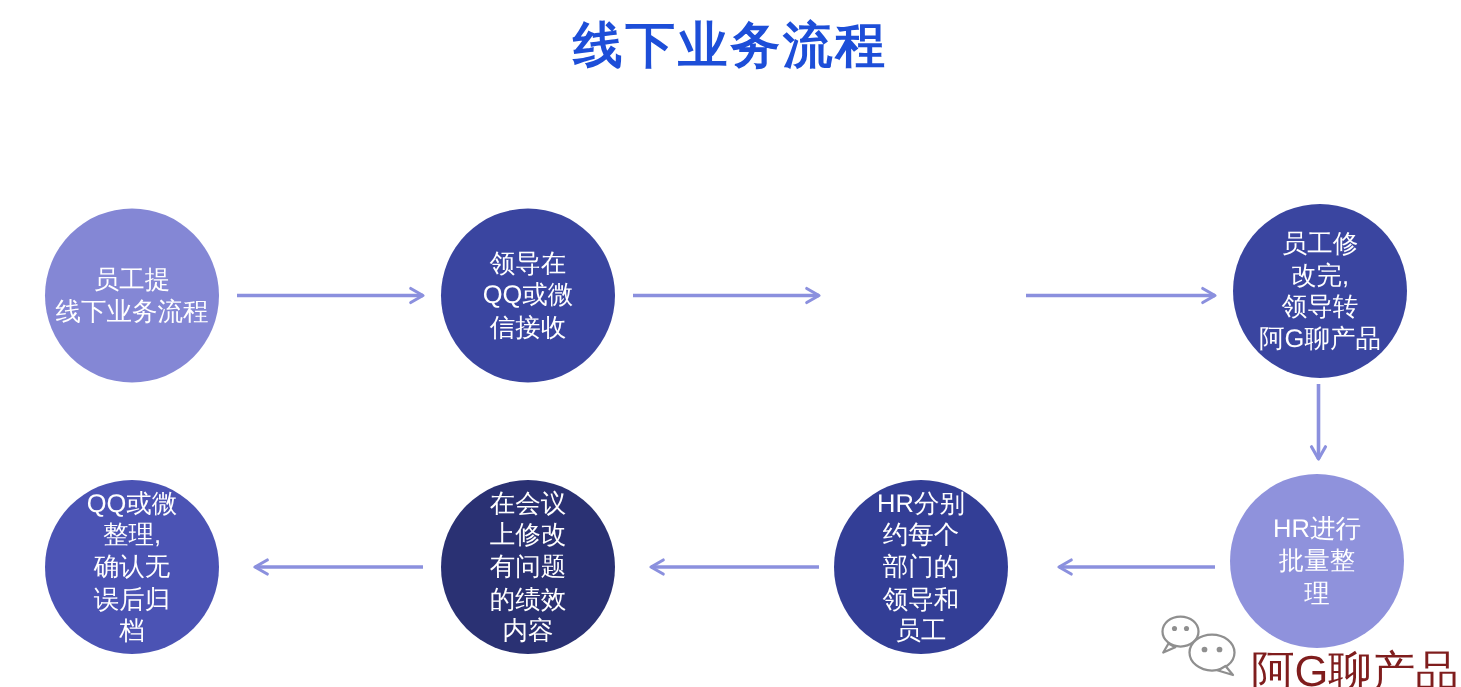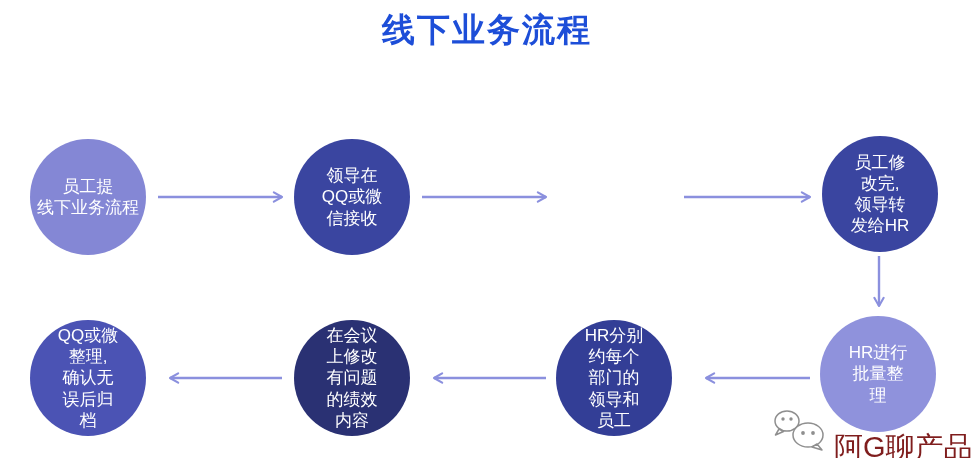--- a/index.html
+++ b/index.html
@@ -102,21 +102,21 @@
   </div>
   <div class="node" style="left: 294px; top: 139px; background-color: rgb(58, 69, 160);">
     <span class="node-label">领导在
 QQ或微
 信接收</span>
   </div>
   <div class="node" style="left: 822px; top: 136px; background-color: rgb(58, 69, 160);">
     <span class="node-label">员工修
 改完,
 领导转
-发给HR</span>
+阿G聊产品</span>
   </div>
 
   <div class="node" style="left: 820px; top: 316px; background-color: rgb(143, 146, 220); align-items: center;">
     <span class="node-label">HR进行
 批量整
 理</span>
   </div>
   <div class="node" style="left: 294px; top: 320px; background-color: rgb(42, 49, 115);">
     <span class="node-label">在会议
 上修改

